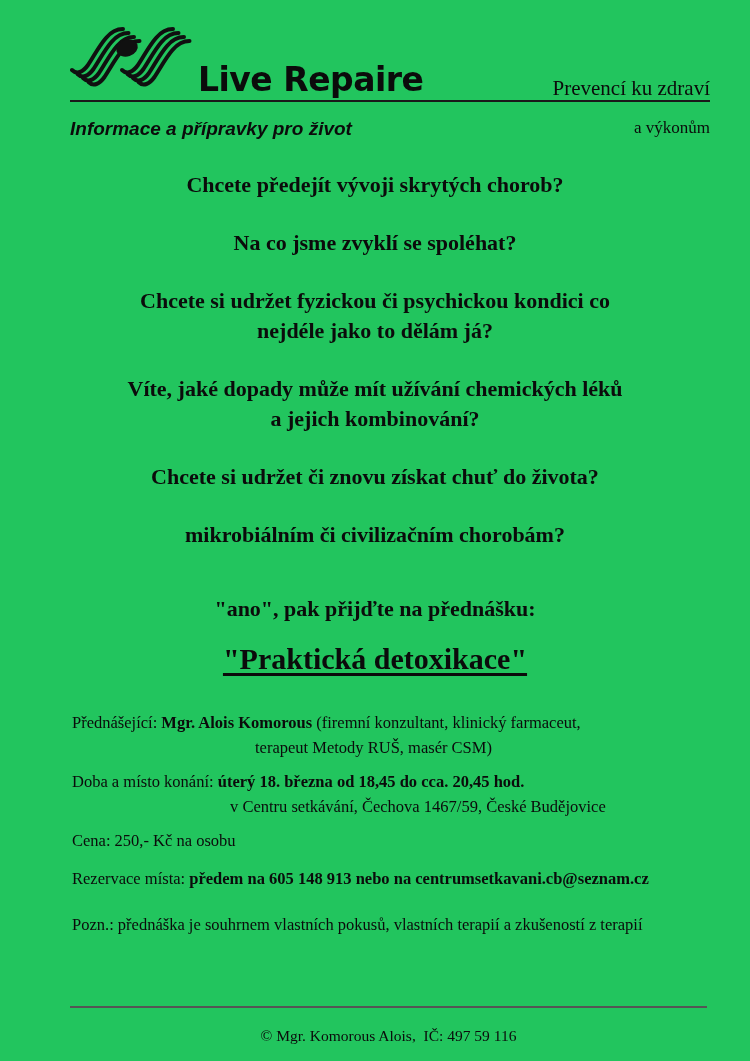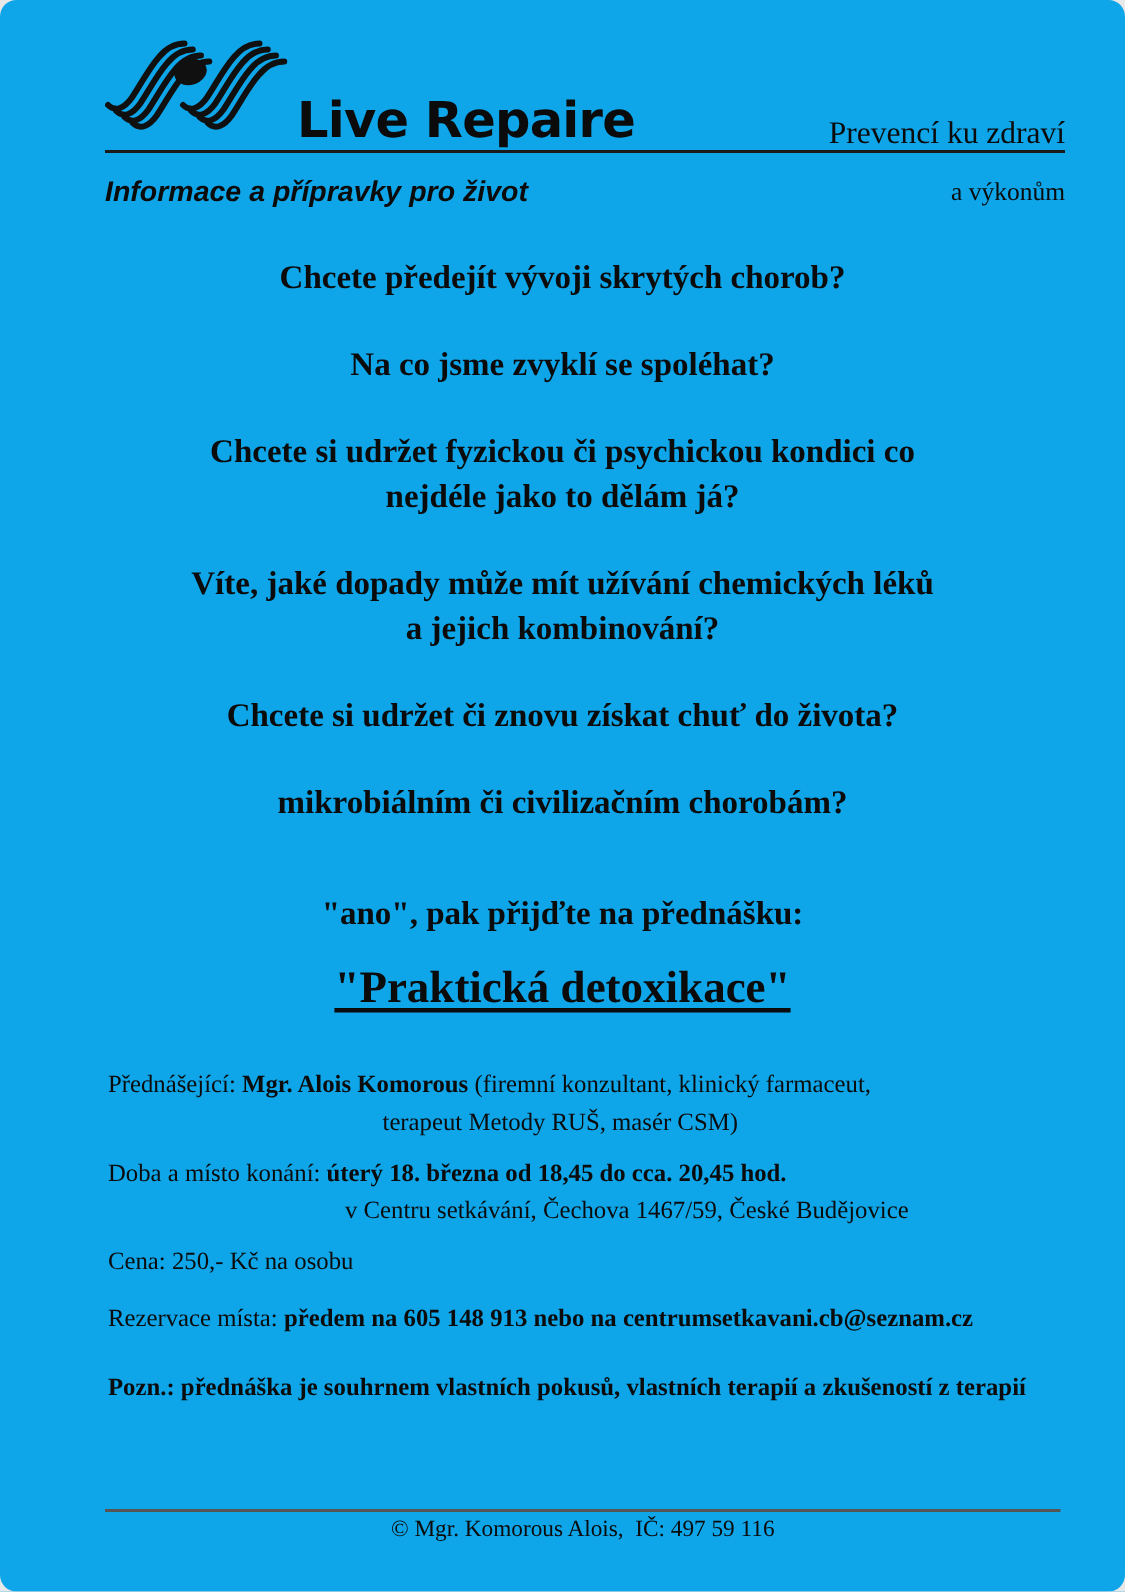--- a/index.html
+++ b/index.html
@@ -1,24 +1,23 @@
 <!DOCTYPE html>
 <html><head>
 <meta charset="utf-8">
 <style>
   html,body { margin:0; padding:0; background:#e8e8e8; }
   .page {
     position:relative;
     width:750px; height:1061px;
     margin:0 auto;
-    background:#0ea5e9;
+    background:#22c55e;
     font-family:"Liberation Serif", serif;
     color:#0b0b0b;
     overflow:hidden;
-    border-radius:11px;
   }
   
   .header { padding:24px 40px 0 70px; }
   .logo-row { display:flex; align-items:flex-end; height:70px; }
   .logo-waves { width:122px; height:70px; flex:0 0 auto; }
   .brand {
     font-family:"DejaVu Sans", sans-serif;
     font-weight:bold;
     font-size:33px;
     letter-spacing:-0.5px;
@@ -81,31 +80,31 @@
     padding:0 15px 0 72px;
     font-size:16.5px;
     line-height:25px;
   }
   .details span, .footer-text { white-space:pre-wrap; }
   .indent-lecturer { padding-left:183px; }
   .indent-place   { padding-left:158px; }
   .detail-block { margin-top:9px; }
   .detail-block.first { margin-top:0; }
   .reservation-block { margin-top:13px; }
-  .note-block { margin-top:21px;font-weight:bold; }
+  .note-block { margin-top:21px; }
   .bold { font-weight:bold; }
 
   
   .footer {
     position:absolute;
     left:70px; right:43px; top:1006px;
     border-top:2px solid #555;
     text-align:center;
   }
-  .footer-text { font-size:15.5px; padding-top:3px; display:inline-block; }
+  .footer-text { font-size:15.5px; padding-top:19px; display:inline-block; }
 </style>
 </head>
 <body>
 
 <div class="page">
 
   <div class="header">
     <div class="logo-row">
       <svg class="logo-waves" viewBox="0 0 120 70" xmlns="http://www.w3.org/2000/svg" aria-hidden="true">
         <defs>

